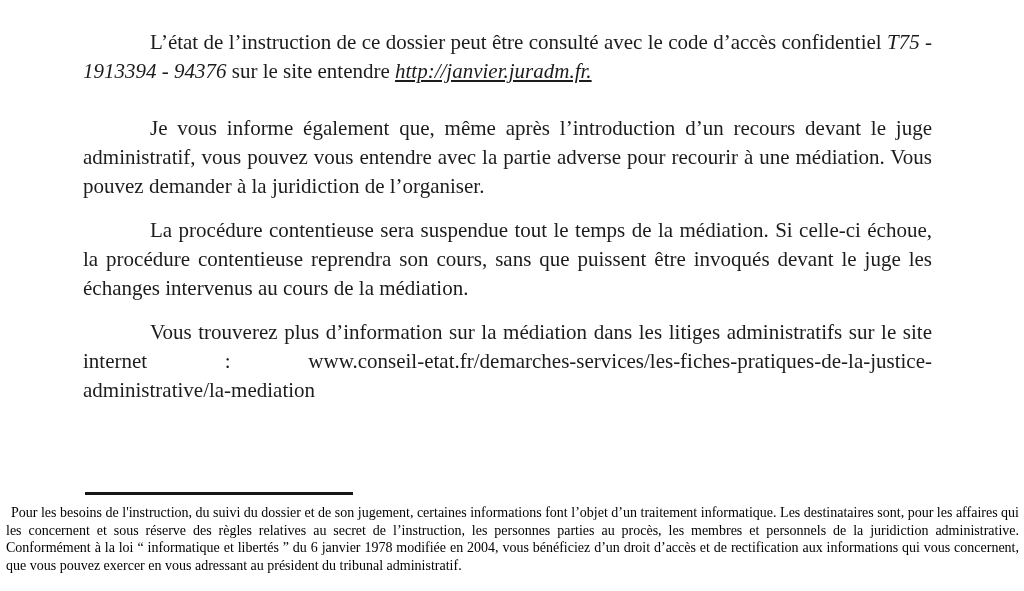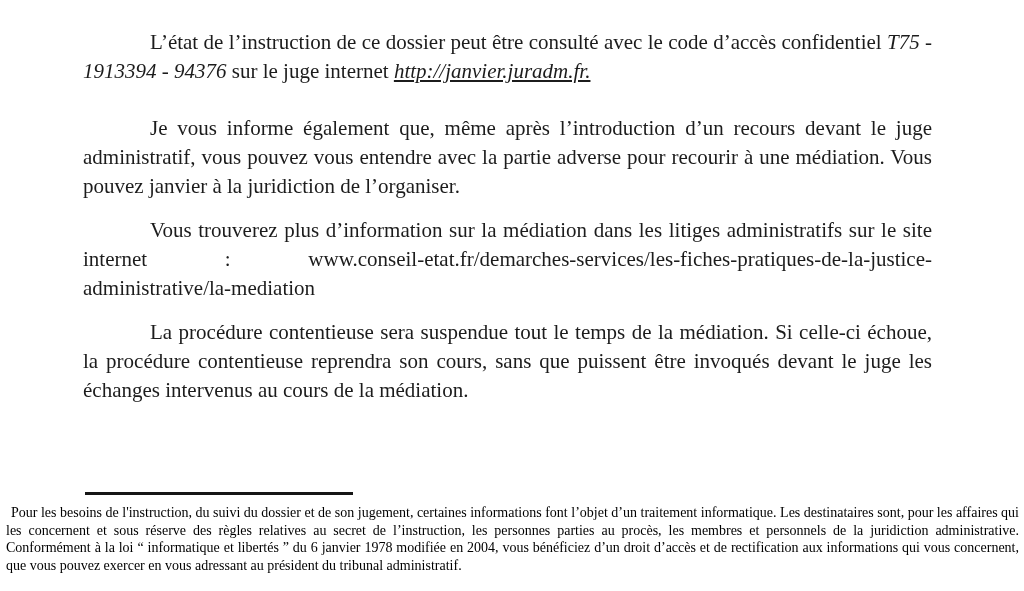--- a/index.html
+++ b/index.html
@@ -55,27 +55,27 @@
     color: #000000;
   }
 </style>
 </head>
 <body>
 
 <div class="page">
 
   <main class="letter-body">
 
-    <p class="para first"><span>L’état de l’instruction de ce dossier peut être consulté avec le code d’accès confidentiel </span><span class="italic">T75 - 1913394 - 94376</span><span> sur le juge internet </span><span class="italic underline">http://janvier.juradm.fr.</span></p>
+    <p class="para first"><span>L’état de l’instruction de ce dossier peut être consulté avec le code d’accès confidentiel </span><span class="italic">T75 - 1913394 - 94376</span><span> sur le site entendre </span><span class="italic underline">http://janvier.juradm.fr.</span></p>
 
-    <p class="para">Je vous informe également que, même après l’introduction d’un recours devant le juge administratif, vous pouvez vous entendre avec la partie adverse pour recourir à une médiation. Vous pouvez janvier à la juridiction de l’organiser.</p>
+    <p class="para">Je vous informe également que, même après l’introduction d’un recours devant le juge administratif, vous pouvez vous entendre avec la partie adverse pour recourir à une médiation. Vous pouvez demander à la juridiction de l’organiser.</p>
+
+    <p class="para">La procédure contentieuse sera suspendue tout le temps de la médiation. Si celle-ci échoue, la procédure contentieuse reprendra son cours, sans que puissent être invoqués devant le juge les échanges intervenus au cours de la médiation.</p>
 
     <p class="para">Vous trouverez plus d’information sur la médiation dans les litiges administratifs sur le site internet : www.conseil-etat.fr/demarches-services/les-fiches-pratiques-de-la-justice-administrative/la-mediation</p>
-
-    <p class="para">La procédure contentieuse sera suspendue tout le temps de la médiation. Si celle-ci échoue, la procédure contentieuse reprendra son cours, sans que puissent être invoqués devant le juge les échanges intervenus au cours de la médiation.</p>
 
   </main>
 
   <div class="footnote-rule"></div>
 
   <footer class="footnote">Pour les besoins de l'instruction, du suivi du dossier et de son jugement, certaines informations font l’objet d’un traitement informatique. Les destinataires sont, pour les affaires qui les concernent et sous réserve des règles relatives au secret de l’instruction, les personnes parties au procès, les membres et personnels de la juridiction administrative. Conformément à la loi “ informatique et libertés ” du 6 janvier 1978 modifiée en 2004, vous bénéficiez d’un droit d’accès et de rectification aux informations qui vous concernent, que vous pouvez exercer en vous adressant au président du tribunal administratif.</footer>
 
 </div>
 
 </body></html>

